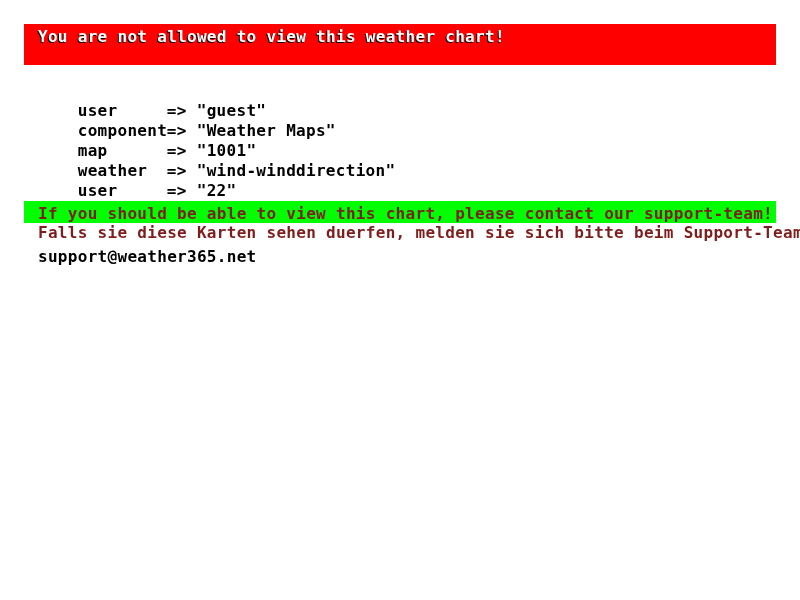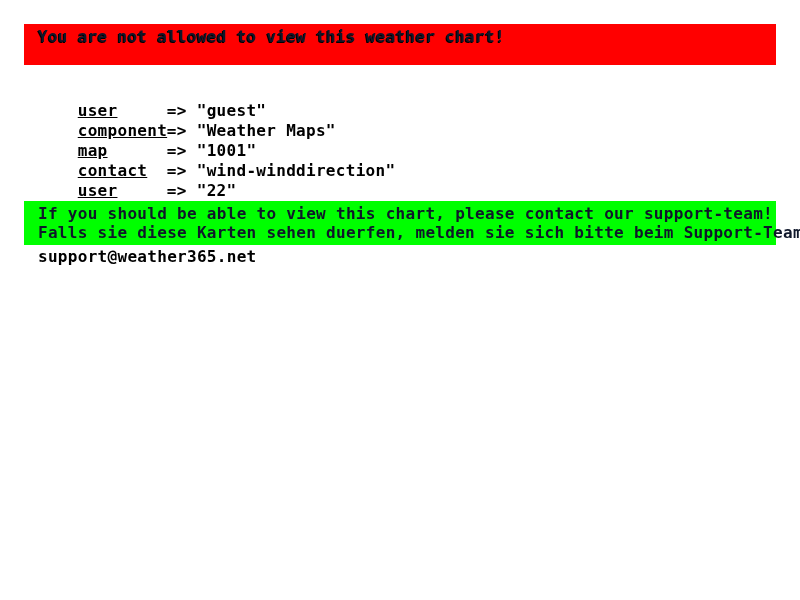--- a/index.html
+++ b/index.html
@@ -25,46 +25,45 @@
   .banner-line {
     font-size: 16px;
     line-height: 19px;
     letter-spacing: 0.3px;
     white-space: pre;
   }
   #error-banner {
     top: 24px;
     height: 41px;
     background: #ff0000;
-    color: #0f172a;
+    color: #ffffff;
     text-shadow: -1px 1px 0 #000000;
   }
   #info-banner {
     top: 201px;
-    height: 44px;
+    height: 22px;
     background: #00ff00;
-    color: #0f172a;
+    color: #7f1d1d;
   }
   #details {
     position: absolute;
     left: 38px;
     top: 81px;
     color: #000000;
   }
   .kv-row {
     height: 20px;
     line-height: 20px;
     font-size: 16px;
     letter-spacing: 0.3px;
     white-space: pre;
   }
   .kv-key {
     display: inline-block;
     width: 89px;
-    text-decoration: underline;
   }
   .kv-arrow {
     display: inline-block;
     width: 30px;
   }
   #footer {
     position: absolute;
     left: 38px;
     top: 249px;
     width: 730px;
@@ -90,21 +89,21 @@
   <div class="kv-row">
     <span class="kv-key">user</span><span class="kv-arrow">=&gt;</span><span class="kv-value">"guest"</span>
   </div>
   <div class="kv-row">
     <span class="kv-key">component</span><span class="kv-arrow">=&gt;</span><span class="kv-value">"Weather Maps"</span>
   </div>
   <div class="kv-row">
     <span class="kv-key">map</span><span class="kv-arrow">=&gt;</span><span class="kv-value">"1001"</span>
   </div>
   <div class="kv-row">
-    <span class="kv-key">contact</span><span class="kv-arrow">=&gt;</span><span class="kv-value">"wind-winddirection"</span>
+    <span class="kv-key">weather</span><span class="kv-arrow">=&gt;</span><span class="kv-value">"wind-winddirection"</span>
   </div>
   <div class="kv-row">
     <span class="kv-key">user</span><span class="kv-arrow">=&gt;</span><span class="kv-value">"22"</span>
   </div>
 </div>
 
 <div id="info-banner" class="banner">
   <div class="banner-line">If you should be able to view this chart, please contact our support-team!</div>
   <div class="banner-line">Falls sie diese Karten sehen duerfen, melden sie sich bitte beim Support-Team!</div>
 </div>

